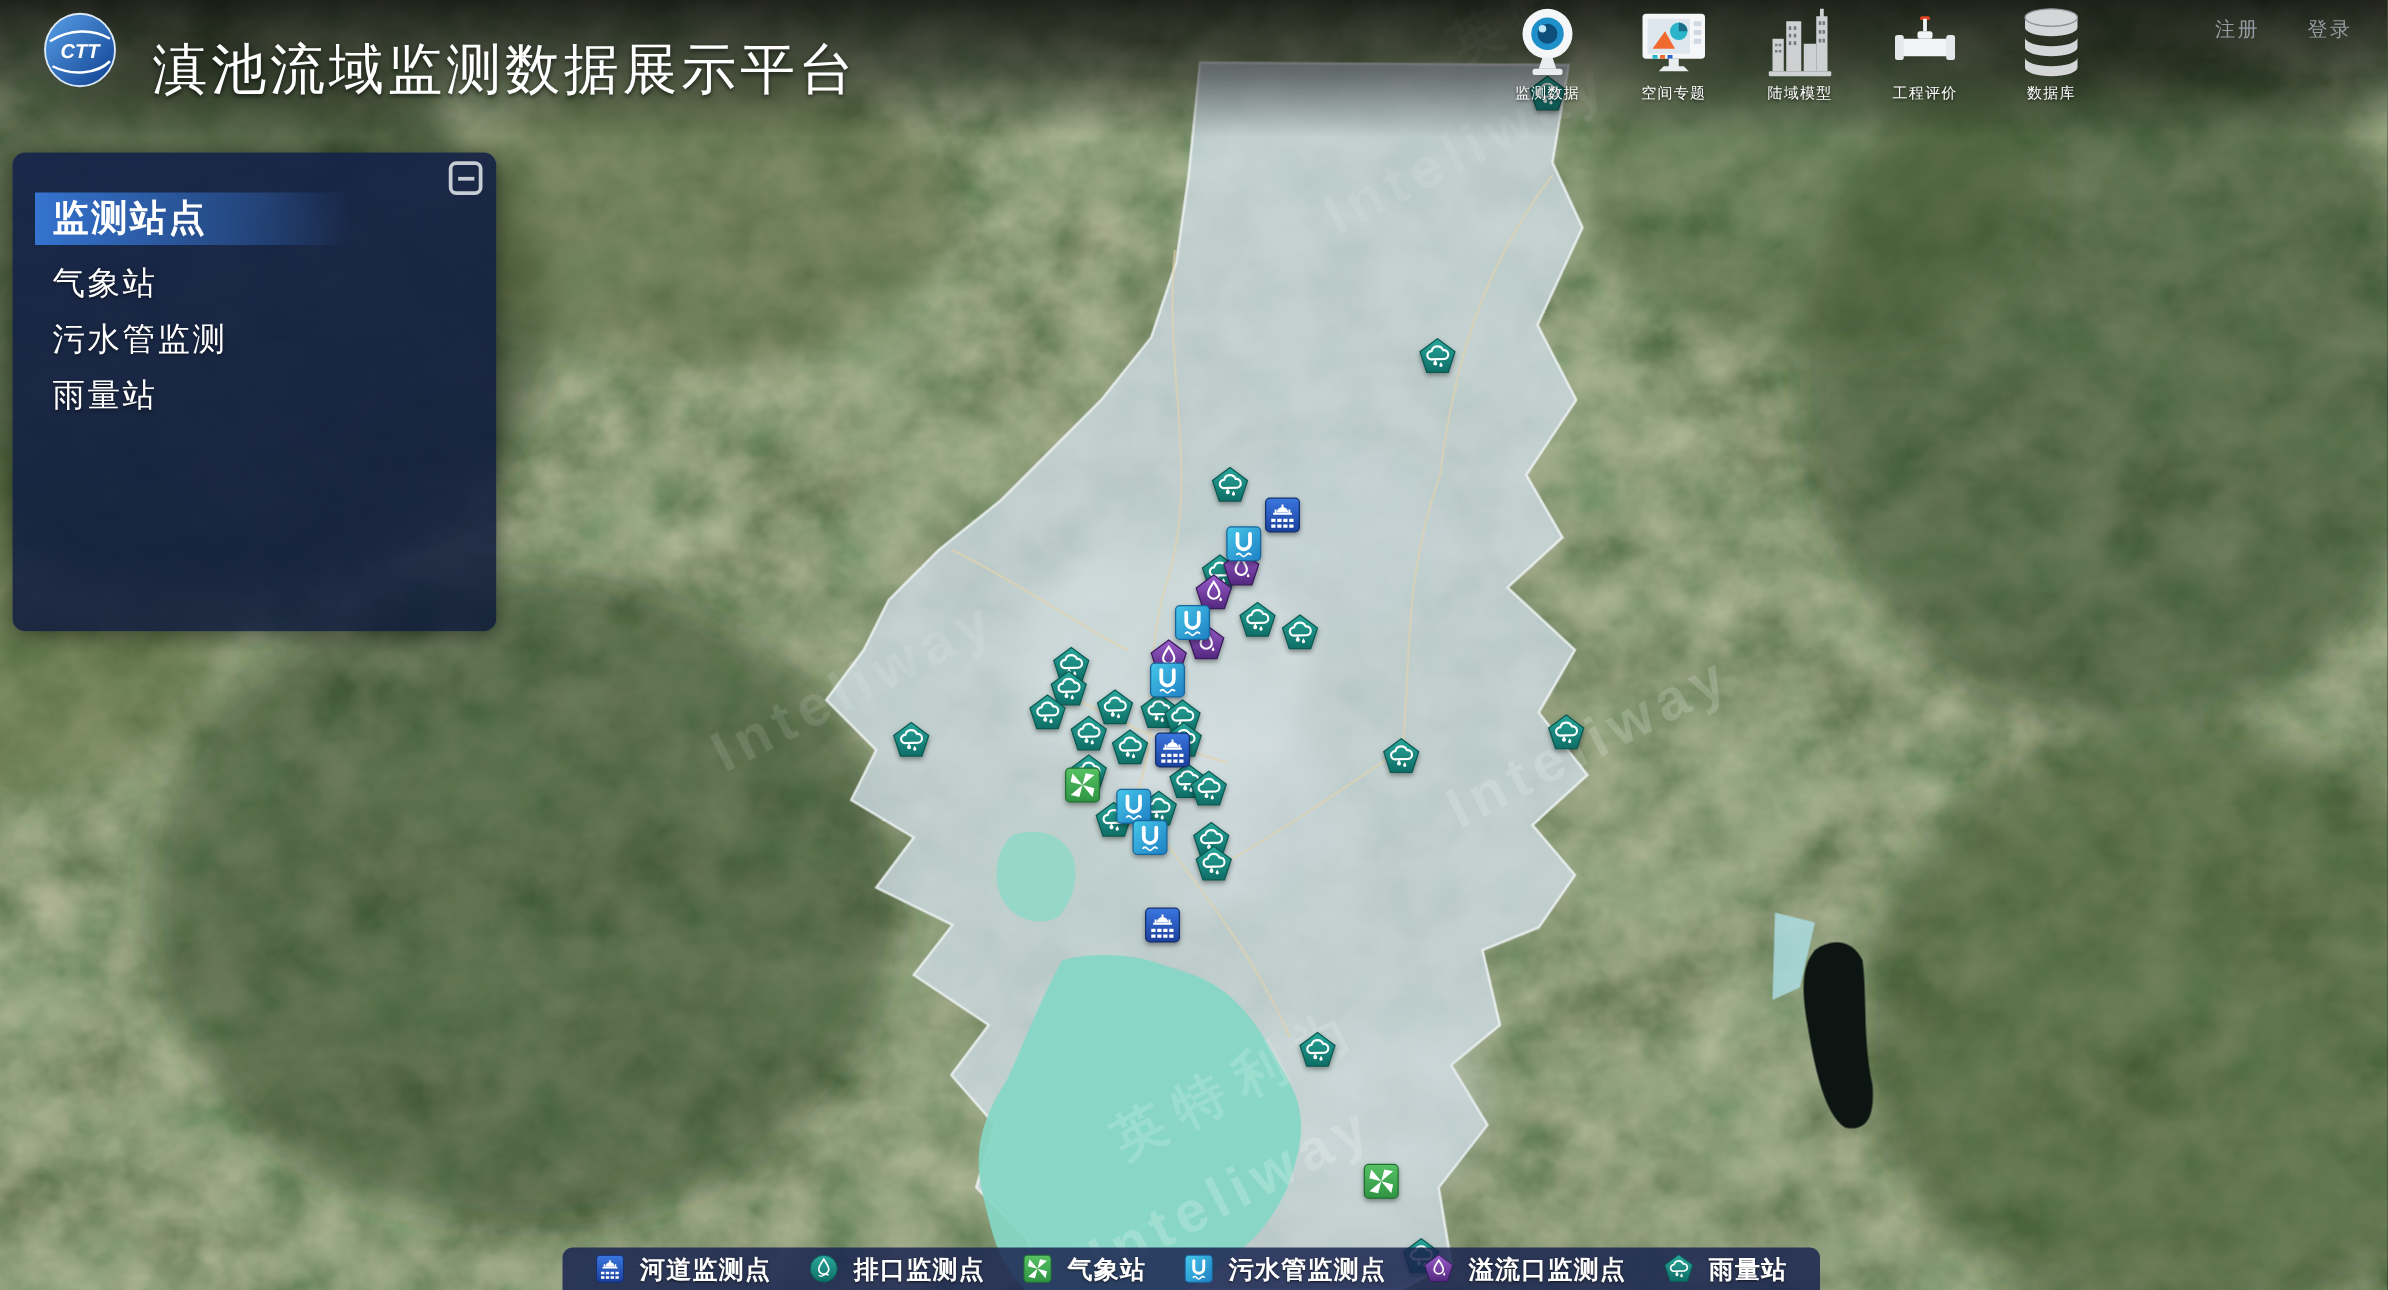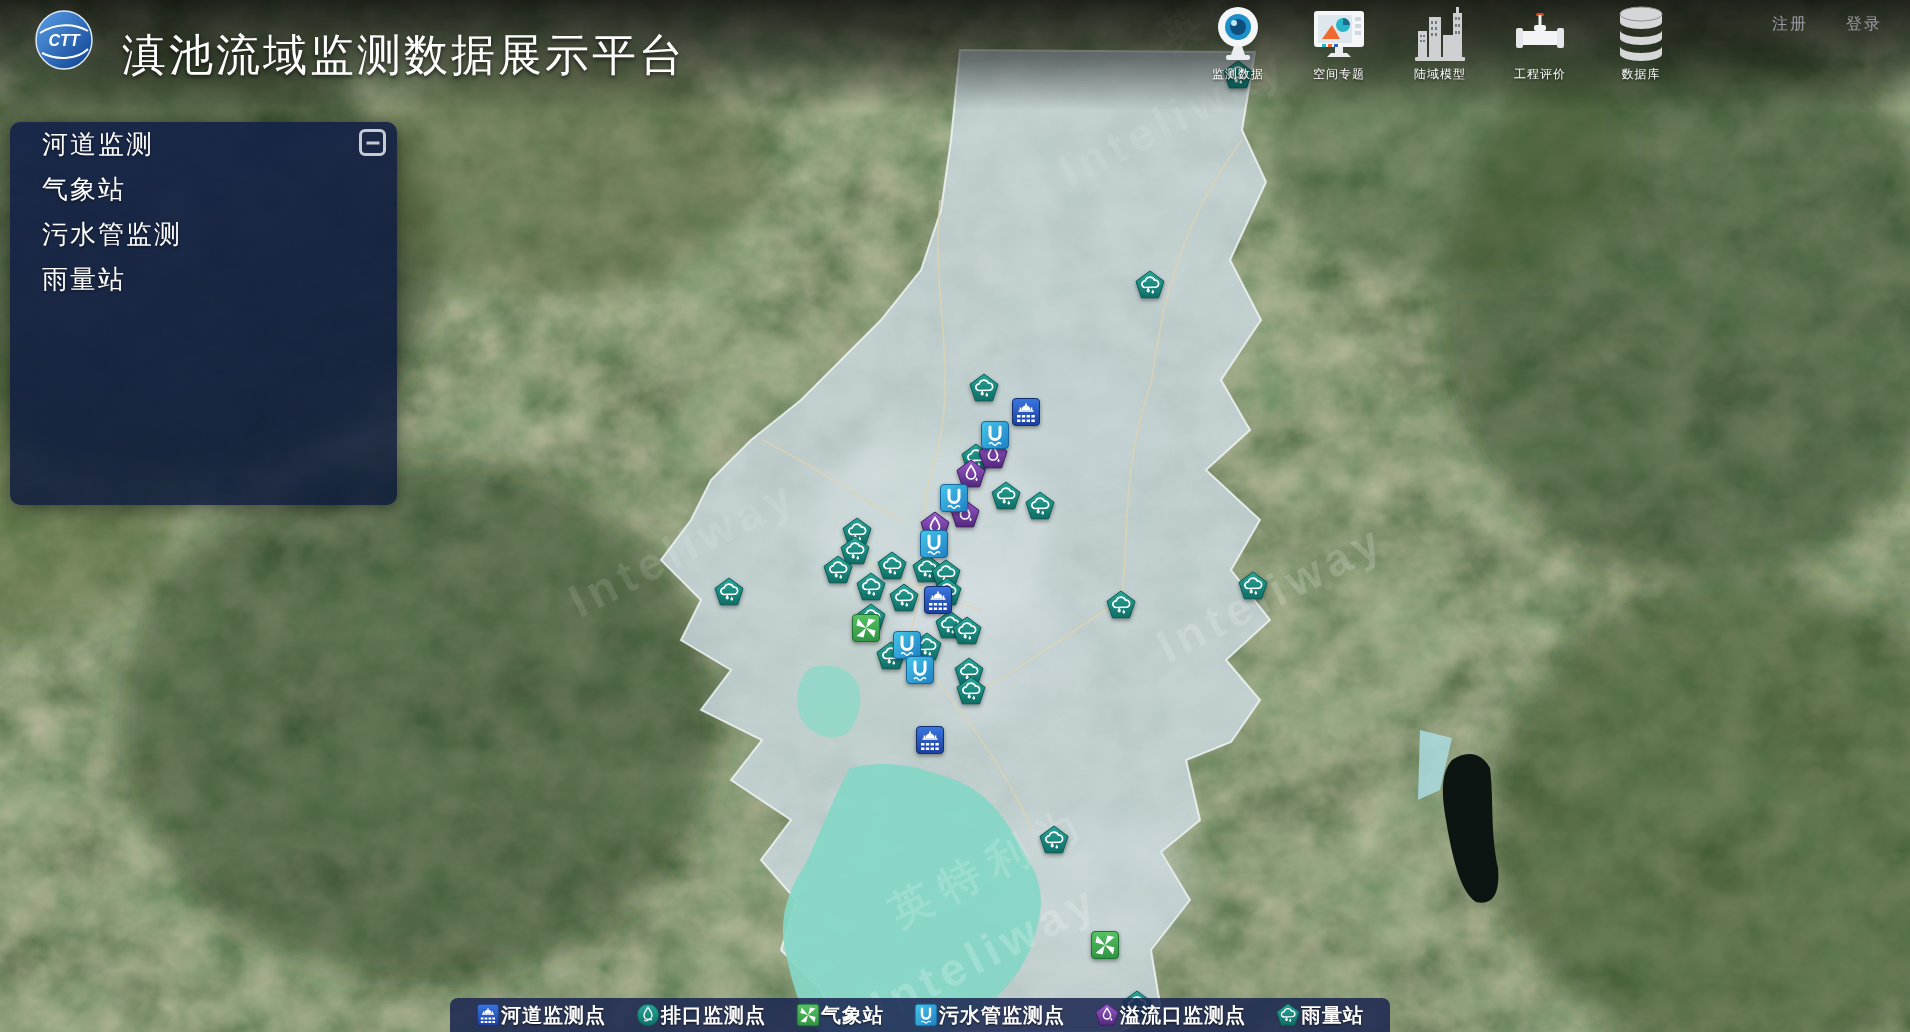--- a/index.html
+++ b/index.html
@@ -33,21 +33,21 @@
   #panel-collapse { position:absolute; top:7px; right:11px; width:27px; height:27px; border:3px solid #c6ccd4; border-radius:6px; cursor:pointer; }
   #panel-collapse .bar { position:absolute; left:50%; top:50%; width:13px; height:3px; background:#c6ccd4; transform:translate(-50%,-50%); }
   #panel-title { margin:32px 0 8px 18px; width:252px; height:42px; line-height:42px; padding-left:14px;
     background:linear-gradient(90deg, rgba(54,120,216,.95) 0%, rgba(54,120,216,.35) 70%, rgba(54,120,216,0) 100%);
     color:#fff; font-size:29px; font-weight:bold; letter-spacing:2px; cursor:pointer; }
   .panel-item { margin-left:32px; height:45px; line-height:45px; color:#fff; font-size:26px; letter-spacing:2px; cursor:pointer; text-shadow:0 1px 3px rgba(0,0,0,.6); }
 
   
   #legend { position:absolute; left:450px; bottom:0; height:34px; border-radius:8px 8px 0 0;
     background:rgba(26,36,80,.85); display:flex; align-items:center; padding:0 26px; gap:30px; }
-  .legend-item { display:flex; align-items:center; gap:1px; cursor:pointer; }
+  .legend-item { display:flex; align-items:center; gap:12px; cursor:pointer; }
   .legend-item .licon { width:24px; height:24px; display:flex; }
   .legend-item .llbl { color:#fff; font-size:20px; font-weight:bold; letter-spacing:1px; text-shadow:0 1px 2px rgba(0,0,0,.7); white-space:nowrap; }
 </style>
 </head>
 <body>
 
 <div id="stage">
 
   <div id="map">
     <svg id="terrain" width="1910" height="1032" viewBox="0 0 1910 1032">
@@ -495,21 +495,21 @@
     <div id="auth">
       <a>注册</a>
       <a>登录</a>
     </div>
   </div>
 
   <div id="panel">
     <div id="panel-collapse">
         <span class="bar"></span>
       </div>
-    <div class="panel-item">河道监测</div>
+    <div id="panel-title">监测站点</div>
     <div class="panel-item">气象站</div>
     <div class="panel-item">污水管监测</div>
     <div class="panel-item">雨量站</div>
   </div>
 
   <div id="legend">
     <div class="legend-item">
       <span class="licon">
           <svg width="100%" height="100%" viewBox="0 0 30 30">
             <rect x="1.5" y="1.5" width="27" height="27" rx="3.5" fill="url(#gBlue)" stroke="#142f6e" stroke-width="1"></rect>

